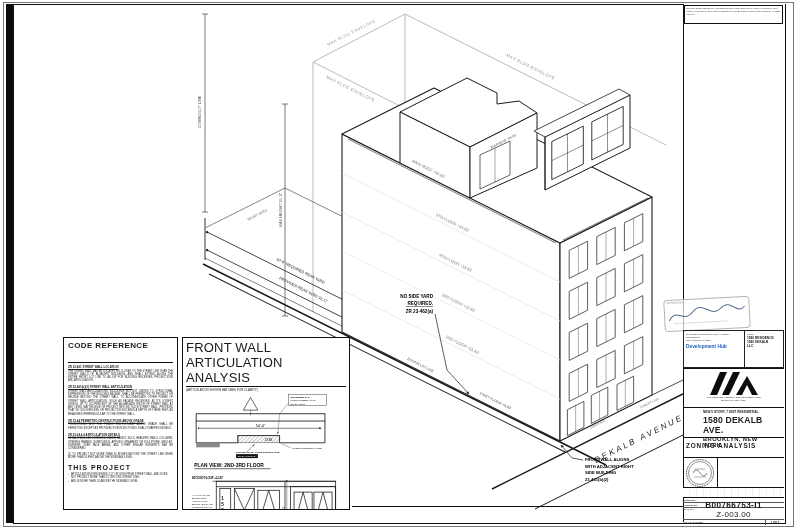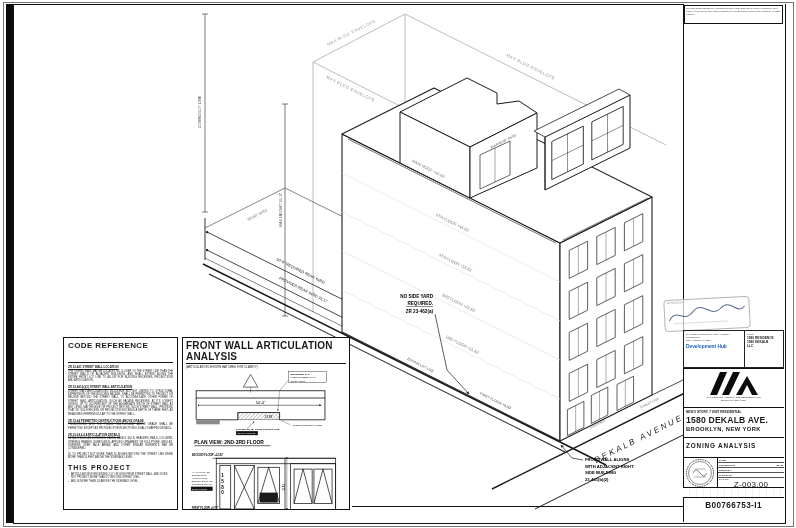--- a/index.html
+++ b/index.html
@@ -14,47 +14,47 @@
   .panel{background:#fff;border:1.2px solid #111;}
   #code-box{left:63px;top:337px;width:115px;height:173px;padding:3px 4px;box-sizing:border-box;overflow:hidden;}
   #code-box h1{font-size:8px;margin:0 0 2px 0;letter-spacing:.4px;border-bottom:1px solid #111;padding-bottom:12px;font-weight:bold;}
   .code-sec{margin-bottom:3px;}
   .code-sec .h{font-size:2.9px;font-weight:bold;text-decoration:underline;margin-bottom:.5px;}
   .code-sec .b{font-size:2.6px;line-height:1.25;text-align:justify;color:#222;}
   #this-proj{font-size:7px;letter-spacing:1px;margin:4px 0 2px 0;font-weight:bold;}
   .bullet{display:flex;font-size:2.6px;line-height:1.25;color:#222;margin-bottom:1px;}
   .bullet:before{content:"-";margin-right:2px;}
   #artic-box{left:182px;top:337px;width:168px;height:173px;padding:2px 3px;box-sizing:border-box;overflow:hidden;}
-  #artic-box h1{font-size:10px;margin:0;font-weight:bold;border-bottom:1px solid #111;padding-bottom:1px;letter-spacing:.2px;}
+  #artic-box h1{font-size:13px;margin:0;font-weight:normal;border-bottom:1px solid #111;padding-bottom:1px;letter-spacing:.2px;}
   #artic-sub{font-size:3px;margin:1px 0 0 0;color:#222;}
   
   #title-rule{left:352px;top:506px;width:331px;border-top:1px solid #111;height:0;}
   #main-title{left:437px;top:482px;width:246px;text-align:center;}
   #main-title .t{font-size:19px;font-weight:bold;letter-spacing:.5px;white-space:nowrap;}
   #main-title .s{font-size:6.5px;font-weight:bold;margin-top:3px;letter-spacing:.6px;}
   
   #tblock{left:683px;top:4px;width:101px;height:518px;border-left:1.5px solid #111;background:#fff;}
   #copyright{left:684px;top:5px;width:99px;height:19px;border:1px solid #111;box-sizing:border-box;padding:1px;font-size:2.2px;line-height:1.3;color:#333;overflow:hidden;}
   #stamp{left:664px;top:298px;width:86px;height:32px;border:1px solid #b5b5b5;border-radius:4px;transform:rotate(-3deg);background:rgba(255,255,255,.7);padding:1px 2px;box-sizing:border-box;}
   #stamp .lbl{font-size:2.4px;color:#8a8a8a;}
   #hub-box{left:683px;top:330px;width:62px;height:38px;border:1px solid #222;box-sizing:border-box;padding:2px;}
   #hub-box .tiny{font-size:2.3px;color:#333;line-height:1.3;}
   #hub-brand{font-size:4.8px;font-weight:bold;color:#1b5fc0;margin-top:2px;}
   #client-box{left:745px;top:330px;width:39px;height:38px;border:1px solid #222;border-left:none;box-sizing:border-box;padding:2px;}
   #client-box .lbl{font-size:2.4px;color:#333;}
   #client-box .ln{font-size:3.2px;font-weight:bold;line-height:1.25;}
   #arch-box{left:683px;top:368px;width:101px;height:39px;border-top:1.5px solid #111;box-sizing:border-box;padding:1px 2px;text-align:center;}
   #arch-addr{font-size:2.2px;color:#333;line-height:1.3;}
-  #proj-box{left:683px;top:407px;width:101px;height:30px;border-top:1.5px solid #111;box-sizing:border-box;padding:2px 3px;}
+  #proj-box{left:683px;top:407px;width:101px;height:30px;border-top:1.5px solid #111;box-sizing:border-box;padding:2px 20px;}
   #proj-box .l1{font-size:3.2px;font-weight:bold;}
   #proj-box .l2{font-size:8.6px;font-weight:bold;letter-spacing:.2px;margin-top:1px;}
   #proj-box .l3{font-size:5.8px;font-weight:bold;letter-spacing:.4px;margin-top:1px;}
   #zoning-box{left:683px;top:437px;width:101px;height:20px;border-top:1.5px solid #111;box-sizing:border-box;padding:4px 3px 0 3px;}
   #zoning-box .t{font-size:6.4px;font-weight:bold;letter-spacing:.8px;}
-  #fields-box{left:683px;top:457px;width:101px;height:30px;border-top:1.5px solid #111;box-sizing:border-box;display:flex;}
+  #fields-box{left:683px;top:457px;width:101px;height:30px;border-top:1.5px solid #111;box-sizing:border-box;display:flex;flex-direction:column;}
   #seal-cell{width:34px;border-right:1px solid #111;display:flex;align-items:center;justify-content:center;}
   #fields-col{flex:1;display:flex;flex-direction:column;}
   .frow{font-size:2.5px;font-weight:bold;border-bottom:.5px solid #555;padding:.5px 1px;display:flex;justify-content:space-between;}
   #dwg-row{flex:1;text-align:center;}
   #dwg-lbl{font-size:2.2px;text-align:left;padding-left:1px;color:#333;}
   #dwg-no{font-size:8px;letter-spacing:.3px;}
   #scale-row{display:flex;border-top:.5px solid #555;}
   #scale-cell{flex:1;font-size:2.2px;padding:.5px 1px;color:#222;}
   #sheetno-cell{width:18px;border-left:.5px solid #555;font-size:2.8px;font-weight:bold;text-align:center;padding-top:.5px;}
   #docnum-box{left:683px;top:487px;width:101px;height:31px;border-top:1.5px solid #111;box-sizing:border-box;}

